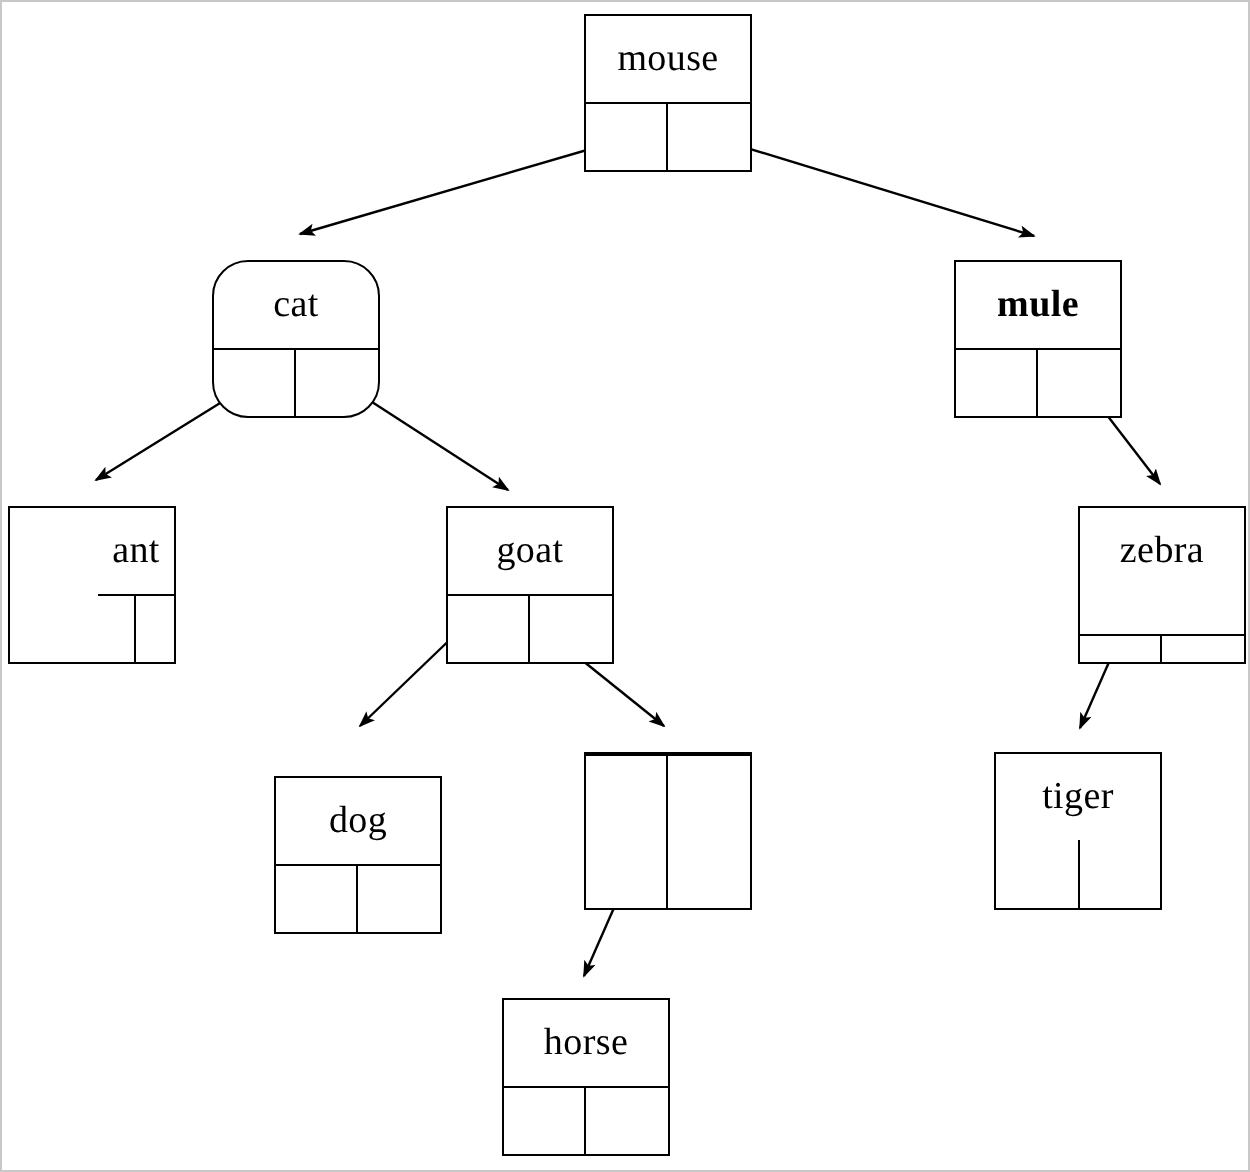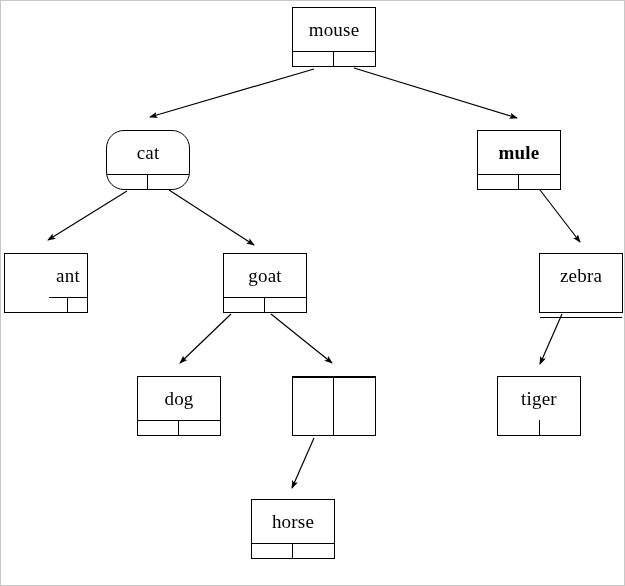--- a/index.html
+++ b/index.html
@@ -21,21 +21,21 @@
     position: absolute;
     left: 0;
     top: 0;
     width: 625px;
     height: 586px;
     pointer-events: none;
   }
   .node {
     position: absolute;
     width: 84px;
-    height: 60px;
+    height: 79px;
     border: 1.5px solid #000000;
     box-sizing: border-box;
     background: #ffffff;
     display: flex;
     flex-direction: column;
   }
   .node-label {
     flex: 0 0 43px;
     display: flex;
     align-items: center;
@@ -114,21 +114,21 @@
           <div class="cell right"></div>
         </div>
       </div>
       <div class="node" style="left: 538px; top: 252px; gap: 20px;">
         <div class="node-label">zebra</div>
         <div class="node-cells">
           <div class="cell left"></div>
           <div class="cell right"></div>
         </div>
       </div>
-      <div class="node" style="left: 136px; top: 375px; text-align: right;">
+      <div class="node" style="left: 136px; top: 387px; text-align: right;">
         <div class="node-label">dog</div>
         <div class="node-cells">
           <div class="cell left"></div>
           <div class="cell right"></div>
         </div>
       </div>
       <div class="node" style="left: 291px; top: 375px;">
         <div class="node-cells">
           <div class="cell left"></div>
           <div class="cell right"></div>

